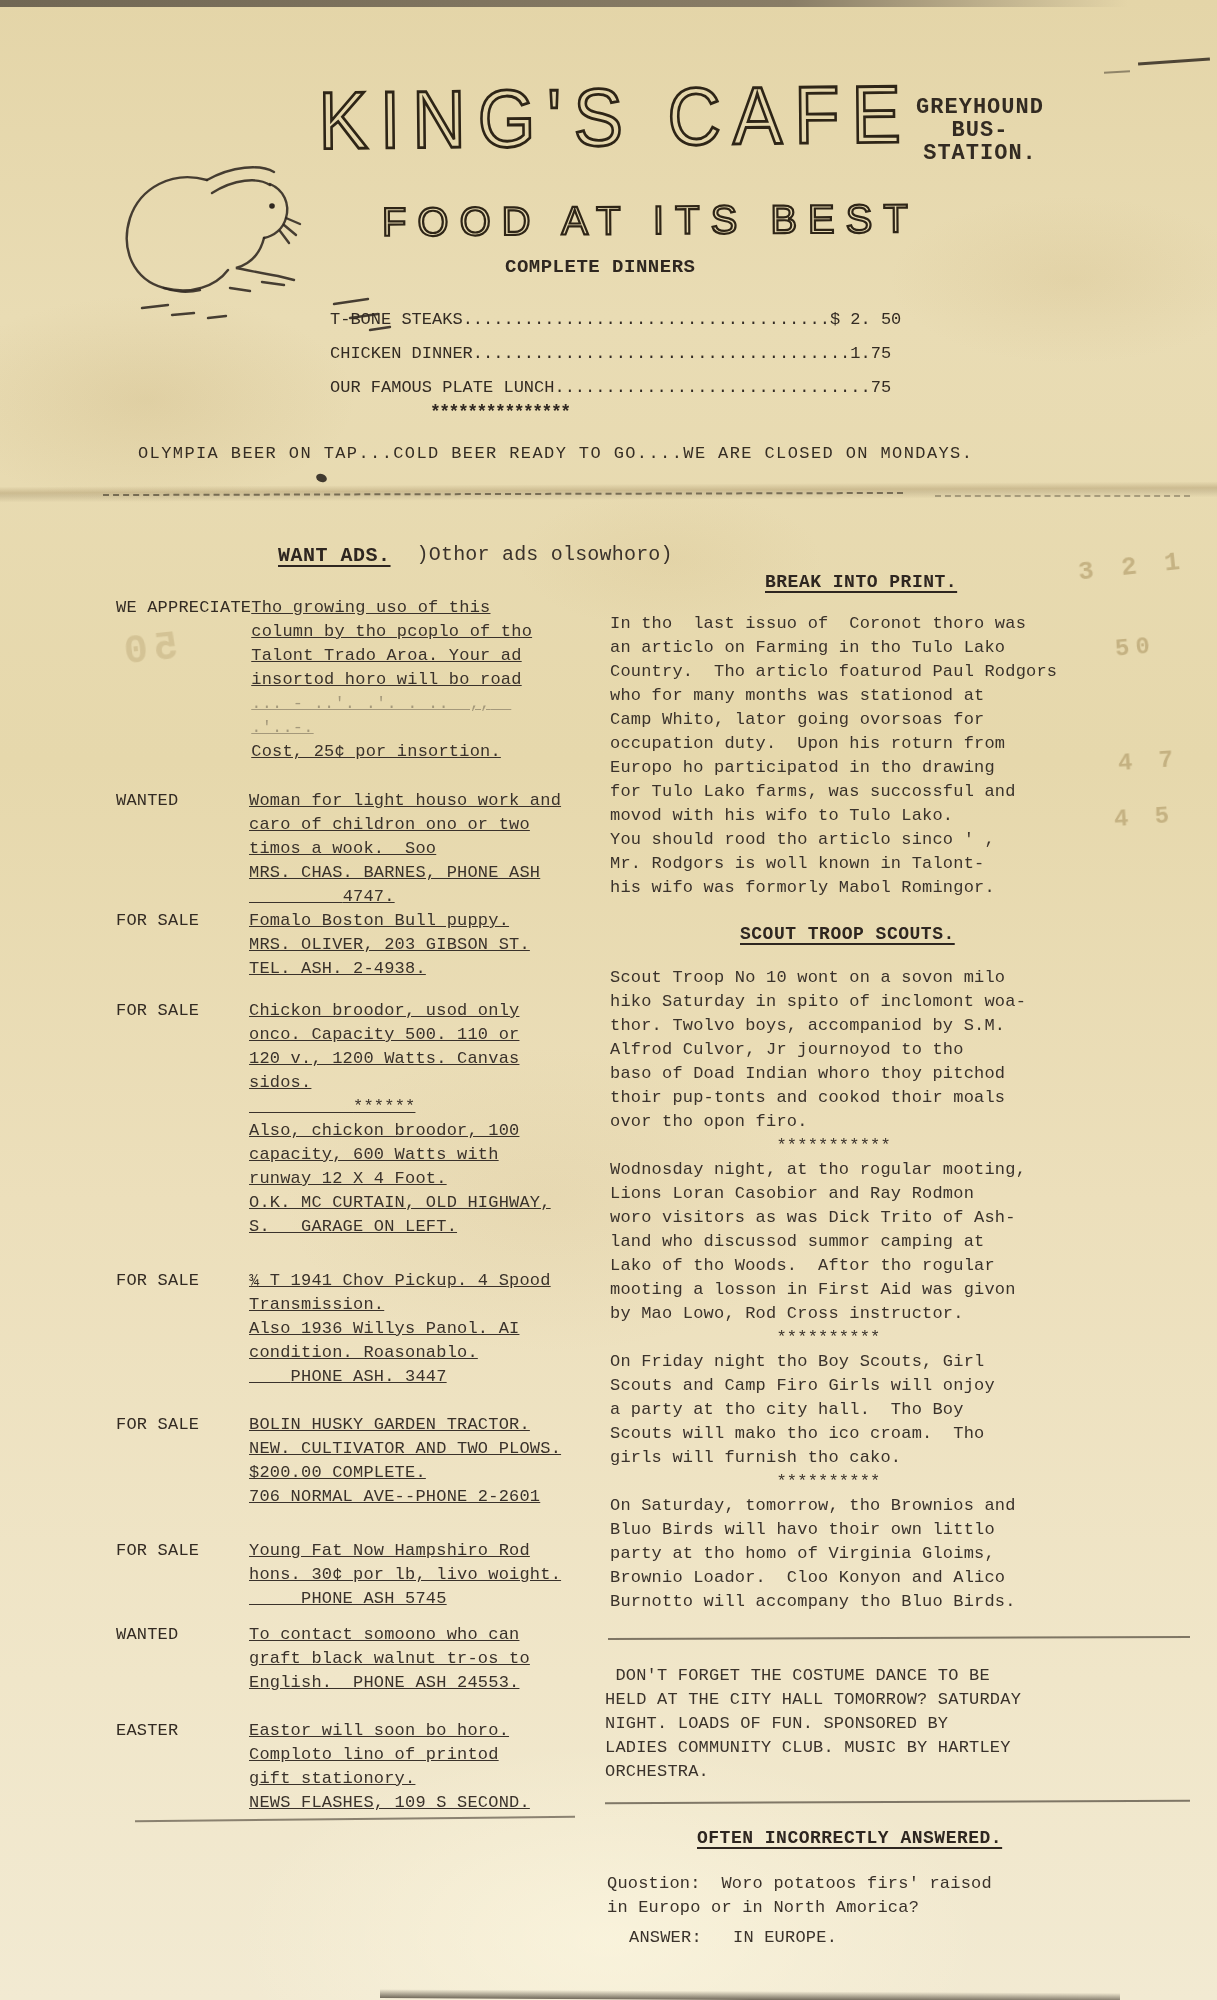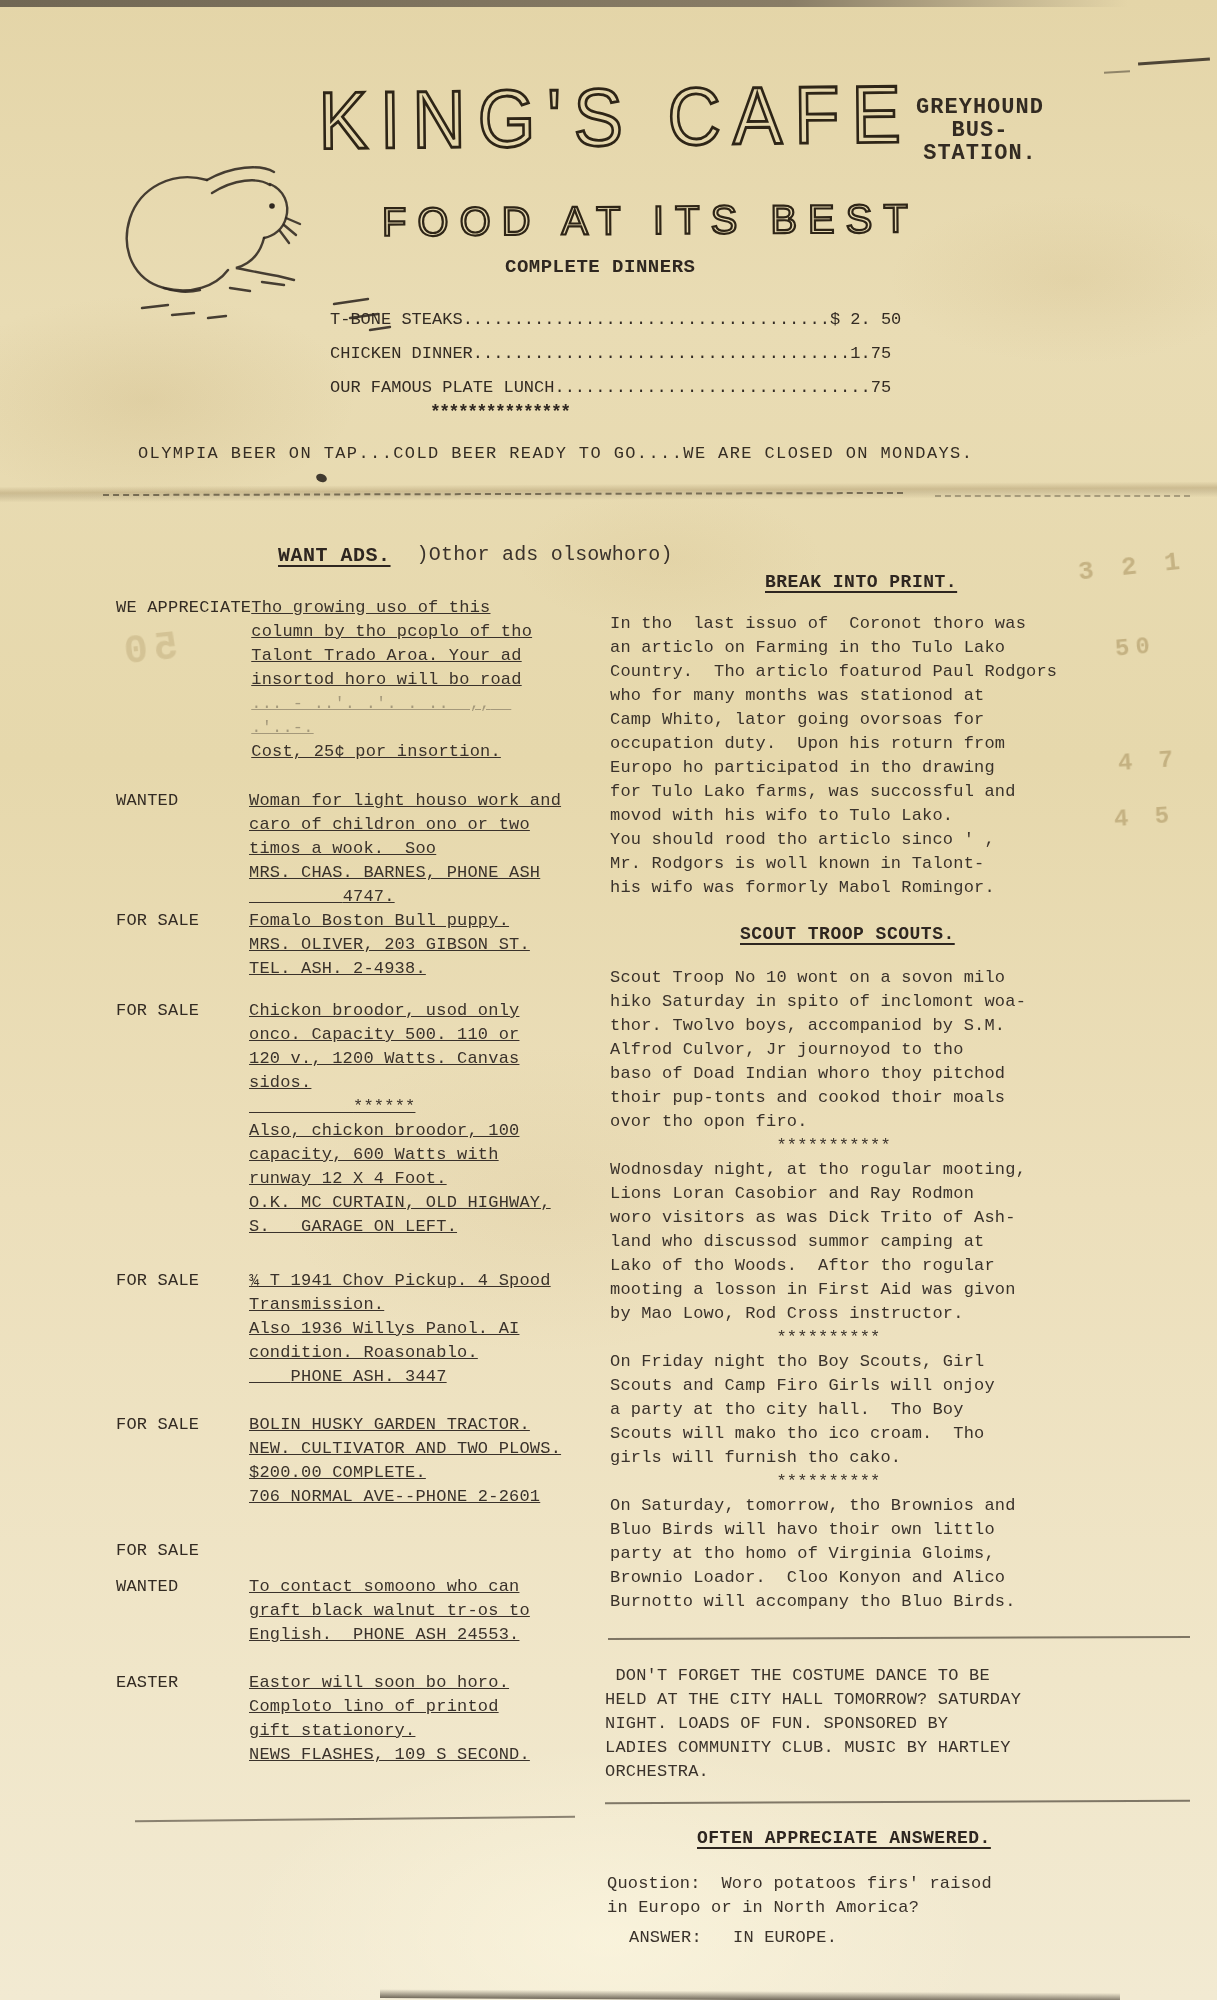--- a/index.html
+++ b/index.html
@@ -202,20 +202,23 @@
     </div>
     <div class="ad" style="margin-top:24px">
       <div class="ad-label">FOR SALE</div>
       <div class="ad-text pre">BOLIN HUSKY GARDEN TRACTOR.
 NEW. CULTIVATOR AND TWO PLOWS.
 $200.00 COMPLETE.
 706 NORMAL AVE--PHONE 2-2601</div>
     </div>
     <div class="ad" style="margin-top:30px">
       <div class="ad-label">FOR SALE</div>
+      <div class="ad-text pre">Young Fat Now Hampshiro Rod
+hons. 30¢ por lb, livo woight.
+     PHONE ASH 5745</div>
     </div>
     <div class="ad" style="margin-top:12px">
       <div class="ad-label">WANTED</div>
       <div class="ad-text pre">To contact somoono who can
 graft black walnut tr-os to
 English.  PHONE ASH 24553.</div>
     </div>
     <div class="ad" style="margin-top:24px">
       <div class="ad-label">EASTER</div>
       <div class="ad-text pre">Eastor will soon bo horo.
@@ -269,20 +272,20 @@
 Burnotto will accompany tho Bluo Birds.</div>
 
   <div class="abs hl-1"></div>
   <div class="abs type pre b-dance"> DON'T FORGET THE COSTUME DANCE TO BE
 HELD AT THE CITY HALL TOMORROW? SATURDAY
 NIGHT. LOADS OF FUN. SPONSORED BY
 LADIES COMMUNITY CLUB. MUSIC BY HARTLEY
 ORCHESTRA.</div>
   <div class="abs hl-2"></div>
 
-  <div class="abs rc-heading ul h-qa">OFTEN APPRECIATE ANSWERED.</div>
+  <div class="abs rc-heading ul h-qa">OFTEN INCORRECTLY ANSWERED.</div>
   <div class="abs type pre b-q">Quostion:  Woro potatoos firs' raisod
 in Europo or in North Amorica?</div>
   <div class="abs type pre b-a">ANSWER:   IN EUROPE.</div>
 
   <div class="abs hl-left"></div>
 
 </div>
 
 </body></html>

